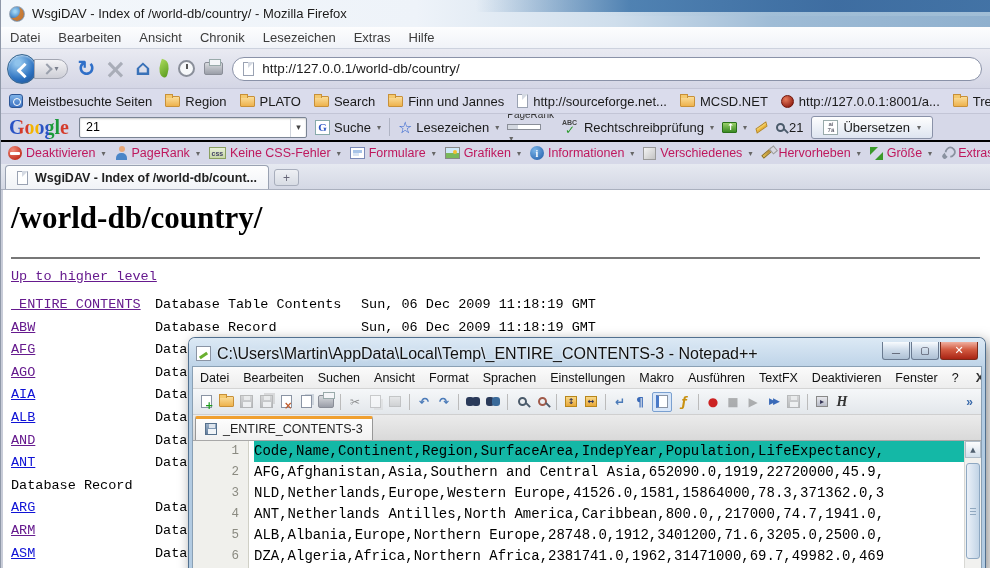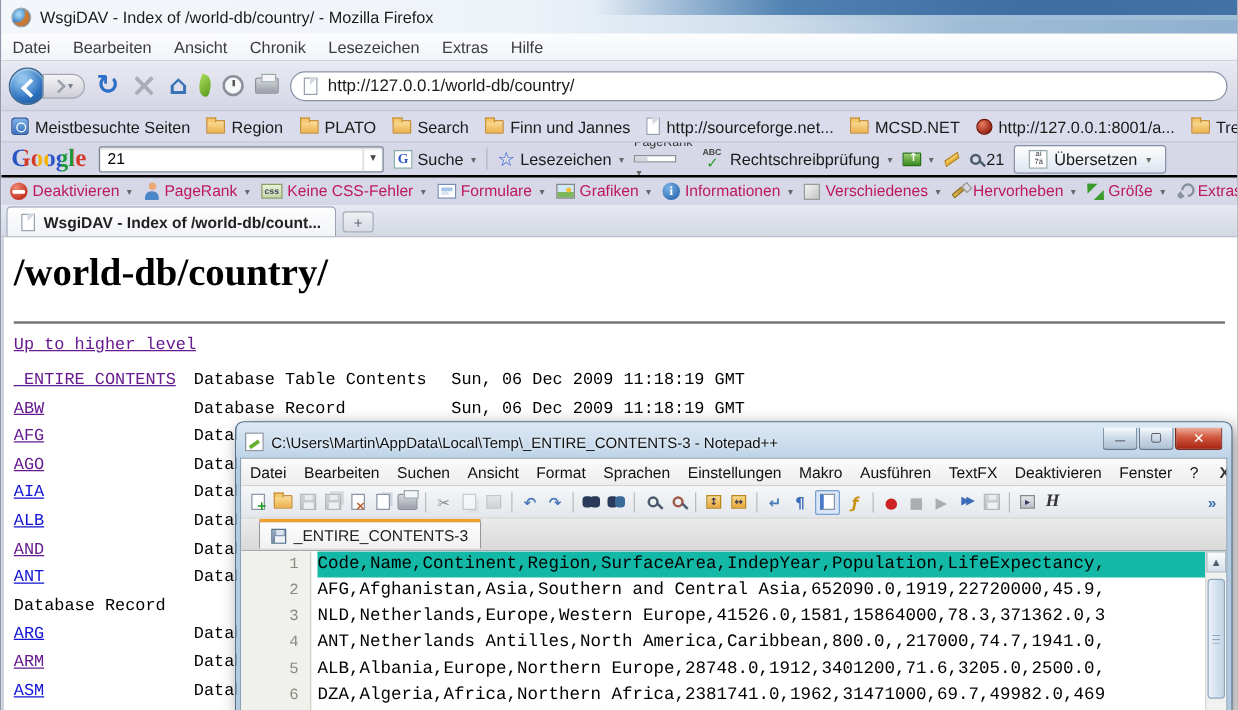--- a/index.html
+++ b/index.html
@@ -167,21 +167,21 @@
   .lc2{width:206px;flex:0 0 auto;color:#000}
   .lc3{color:#000}
 
   
   .npp{position:absolute;left:188px;top:338px;width:796px;height:236px;border-radius:6px 6px 0 0;
     background:linear-gradient(#dcE9f5,#b2cbe2 40px,#b2cbe2);padding:3px;
     box-shadow:0 0 0 1px #51708f,3px 4px 14px rgba(0,0,0,.5)}
   .npp-titlebar{height:25px;display:flex;align-items:center;gap:6px;padding:0 4px;position:relative}
   .npp-appicon{width:15px;height:15px;background:#fff;border:1px solid #8a94a4;position:relative;flex:0 0 auto}
   .npp-appicon::after{content:"";position:absolute;left:2px;top:7px;width:9px;height:3px;background:#6ab030;transform:rotate(-35deg)}
-  .npp-title{font-size:12px;color:#111;text-shadow:0 0 3px #fff;white-space:nowrap;overflow:hidden;flex:1}
+  .npp-title{font-size:16px;color:#111;text-shadow:0 0 3px #fff;white-space:nowrap;overflow:hidden;flex:1}
   .winbtns{display:flex;gap:1px;margin-top:-6px}
   .wbtn{width:28px;height:18px;border:1px solid #6a7a90;border-top:none;border-radius:0 0 3px 3px;
     display:flex;align-items:center;justify-content:center;font-family:"DejaVu Sans",sans-serif;
     background:linear-gradient(#f8fbfe,#cfdcea 45%,#adc0d4);color:#334;font-size:10px}
   .wbtn.close{background:linear-gradient(#f0b0a0,#d25a40 45%,#a82414);border-color:#7a2a1a;color:#fff;width:38px;font-weight:bold}
   .wbtn.min::before{content:"—";font-size:9px;margin-top:6px}
   .wbtn.max::before{content:"▢";font-size:10px}
   .wbtn.close::before{content:"✕";font-size:11px}
   .npp-inner{background:#f4f4f4;border:1px solid #8aa0b4;height:205px;display:flex;flex-direction:column;overflow:hidden}
   .npp-menubar{height:22px;background:linear-gradient(#fbfbfb,#ededed);border-bottom:1px solid #d4d4d4;
@@ -208,21 +208,21 @@
   .t-replace .binoc::after{background:#3a6a9a}
   .glyph{font-weight:bold}
   .t-undo .glyph{color:#4a7ab8}.t-redo .glyph{color:#4a7ab8}
   .amberbox{width:12px;height:11px;background:linear-gradient(#f8d888,#e8a838);border:1px solid #b8861a;
     display:flex;align-items:center;justify-content:center;font-size:8px;color:#335;font-weight:bold}
   .t-guide{border:1px solid #7aa0d0;background:#d8e6f8;border-radius:2px;width:20px;height:20px}
   .t-guide .sheet{border-left:3px solid #4a7ac8;width:12px}
   .t-H{font-family:"Liberation Serif",serif;font-style:italic;font-weight:bold;color:#333;font-size:14px}
   .npp-overflow{margin-left:auto;color:#3a6aaa;font-weight:bold;font-size:12px;padding-right:3px}
   .npp-tabbar{height:26px;background:linear-gradient(#ebebeb,#d9d9d9);border-bottom:1px solid #a8a8a8;
-    display:flex;align-items:flex-start;padding-left:14px}
+    display:flex;align-items:center;padding-left:2px}
   .npp-tab{height:24px;background:linear-gradient(#fdfdfd,#f1f1f1);border:1px solid #979797;border-bottom:none;
     border-top:3px solid #f0a030;border-radius:2px 2px 0 0;display:flex;align-items:center;gap:6px;
     padding:0 9px;font-size:12.5px;color:#222}
   .npp-editor{flex:1;background:#fff;display:flex;position:relative;overflow:hidden;
     font-family:"Liberation Mono",monospace}
   .gutter{width:56px;background:#f0f0ec;border-right:1px solid #d0d0c6;color:#8a8a80;
     text-align:right;padding:0 9px 0 0;flex:0 0 auto}
   .gutter .ln{height:21px;line-height:21px;font-size:12.5px}
   .codes{flex:1;padding-left:5px;overflow:hidden}
   .cl{height:21px;line-height:21px;white-space:pre;font-size:14px;color:#000}

